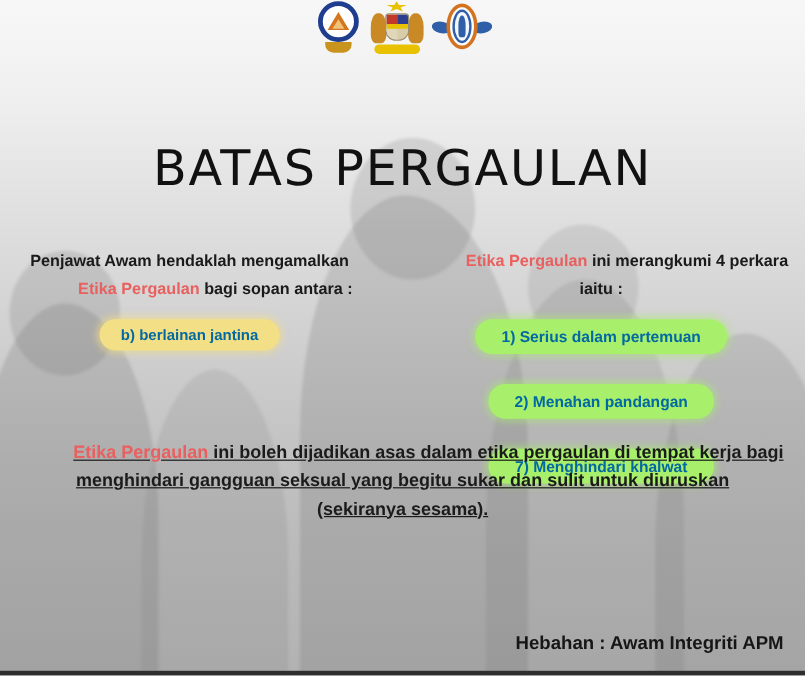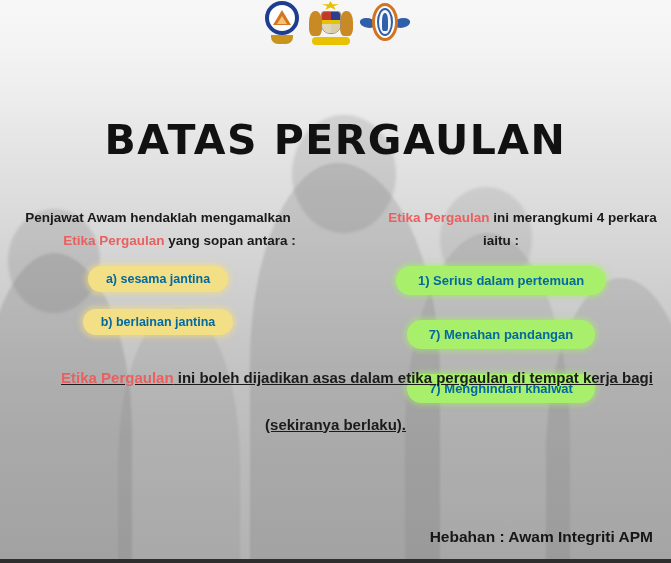--- a/index.html
+++ b/index.html
@@ -150,21 +150,21 @@
     position:absolute; top:12px; left:22px; width:6px; height:18px;
     background:#2f5fa8; border-radius:45% 45% 25% 25%;
   }
 
   
   .title {
     position: absolute;
     top: 116px; left: 0; right: 0;
     text-align: center;
     font-size: 41px;
-    font-weight: bold;
+    font-weight: normal;
     letter-spacing: 1.5px;
     color: #111111;
     font-family: "DejaVu Sans", sans-serif;
   }
 
   
   .col-left {
     position: absolute;
     top: 206px; left: 8px;
     width: 300px;
@@ -279,42 +279,41 @@
       <div class="fig"></div>
     </div>
 
   </div>
 
   <div class="title">BATAS PERGAULAN</div>
 
   <div class="col-left">
     <div class="intro">
       <span>Penjawat Awam hendaklah mengamalkan</span><br>
-      <span class="hl">Etika Pergaulan</span><span> yang sopan antara :</span>
+      <span class="hl">Etika Pergaulan</span><span> bagi sopan antara :</span>
     </div>
     <div class="pill-list">
-      <span class="pill yellow">a) sesama jantina</span>
       <span class="pill yellow">b) berlainan jantina</span>
     </div>
   </div>
 
   <div class="col-right">
     <div class="intro">
       <span class="hl">Etika Pergaulan</span><span> ini merangkumi 4 perkara iaitu :</span>
     </div>
     <div class="pill-list">
       <span class="pill green">1) Serius dalam pertemuan</span>
-      <span class="pill green">7) Menahan pandangan</span>
+      <span class="pill green">2) Menahan pandangan</span>
       <span class="pill green">7) Menghindari khalwat</span>
     </div>
   </div>
 
   <div class="body-par">
     <span class="hl">Etika Pergaulan</span><span> ini boleh dijadikan asas dalam etika pergaulan di tempat kerja bagi</span><br>
-    <br>
-    <span>(sekiranya berlaku).</span>
+    <span>menghindari gangguan seksual yang begitu sukar dan sulit untuk diuruskan</span><br>
+    <span>(sekiranya sesama).</span>
   </div>
 
   <div class="footer">Hebahan : Awam Integriti APM</div>
 
   <div class="bottom-rule"></div>
 
 </div>
 
 </body></html>

